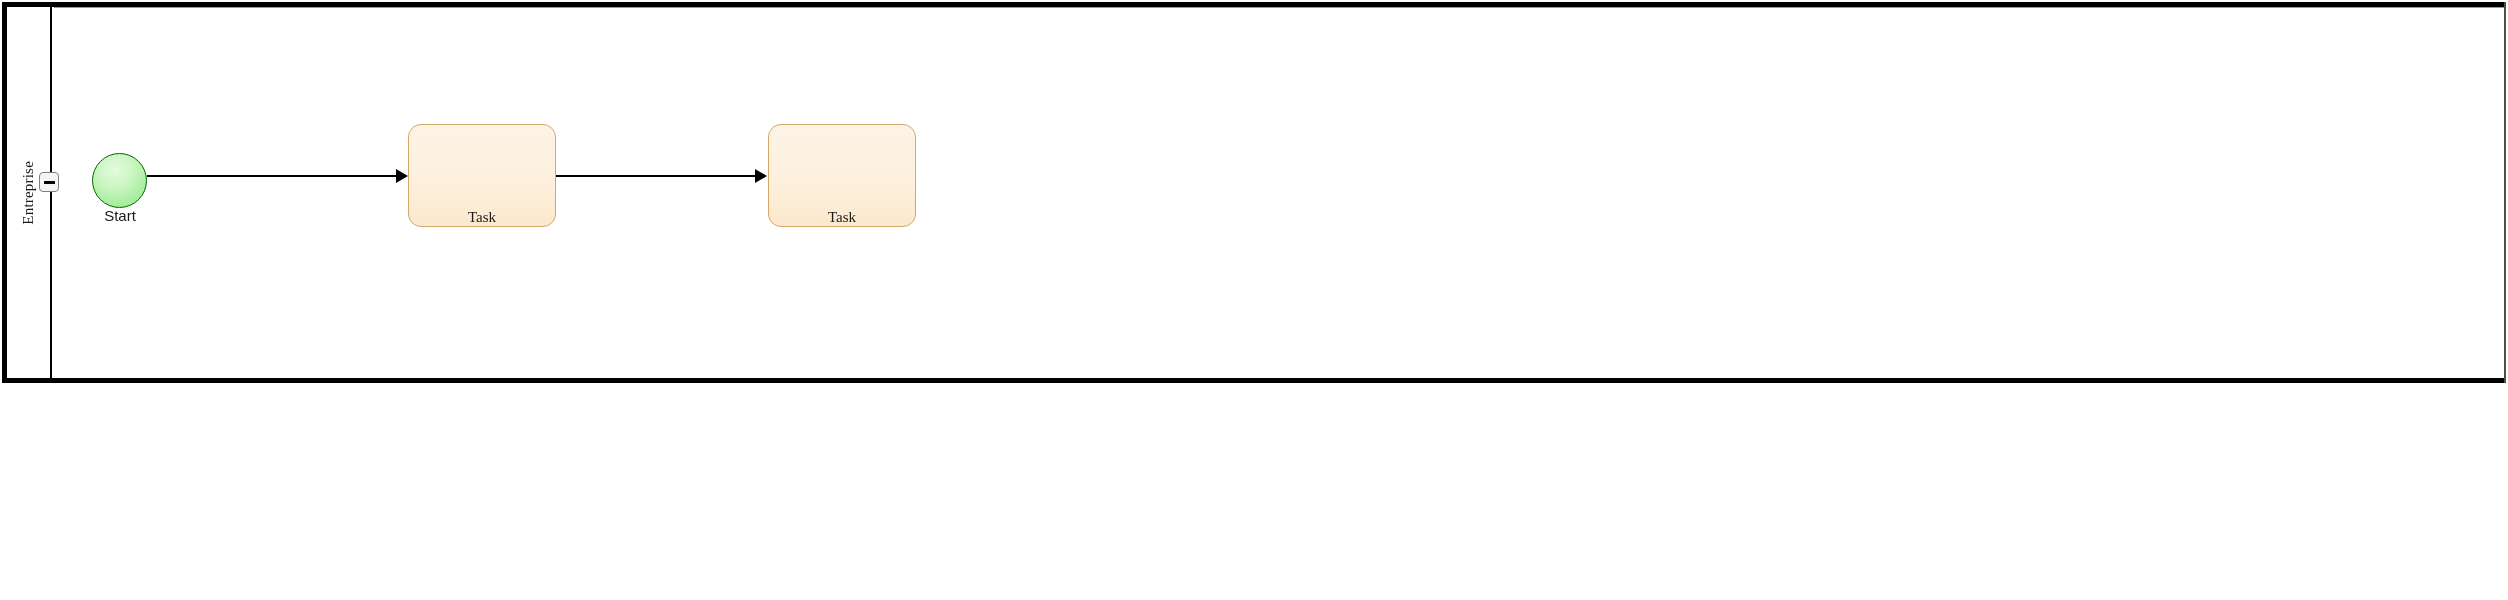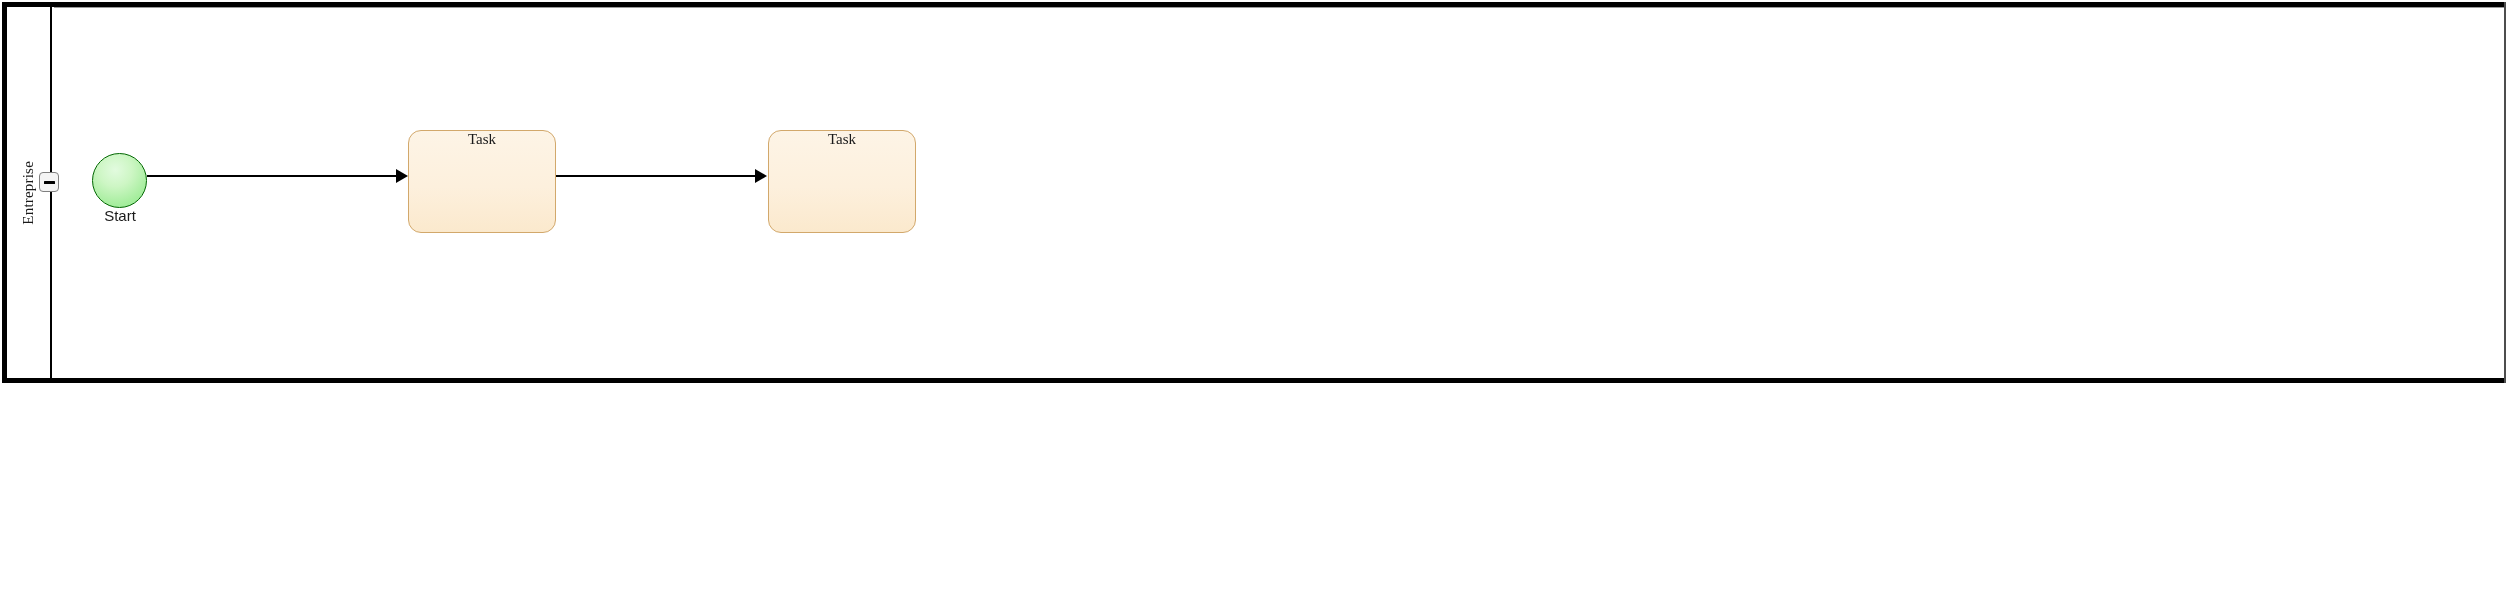--- a/index.html
+++ b/index.html
@@ -140,24 +140,23 @@
   }
 
   
   .task {
     position: absolute;
     box-sizing: border-box;
     border: 1.6px solid #d2a86b;
     border-radius: 13px;
     background: linear-gradient(180deg, #fdf4e6 0%, #fdf0dd 55%, #fbe9cd 100%);
     display: flex;
-    align-items: flex-start;
+    align-items: flex-end;
     justify-content: center;
     z-index: 4;
-    margin-top: 6px;
   }
   .task-label {
     font-family: "Liberation Serif", serif;
     font-size: 15px;
     color: #1a1a1a;
   }
   #task-1 { left: 408px; top: 124px; width: 148px; height: 103px; }
   #task-2 { left: 768px; top: 124px; width: 148px; height: 103px; }
 
   

